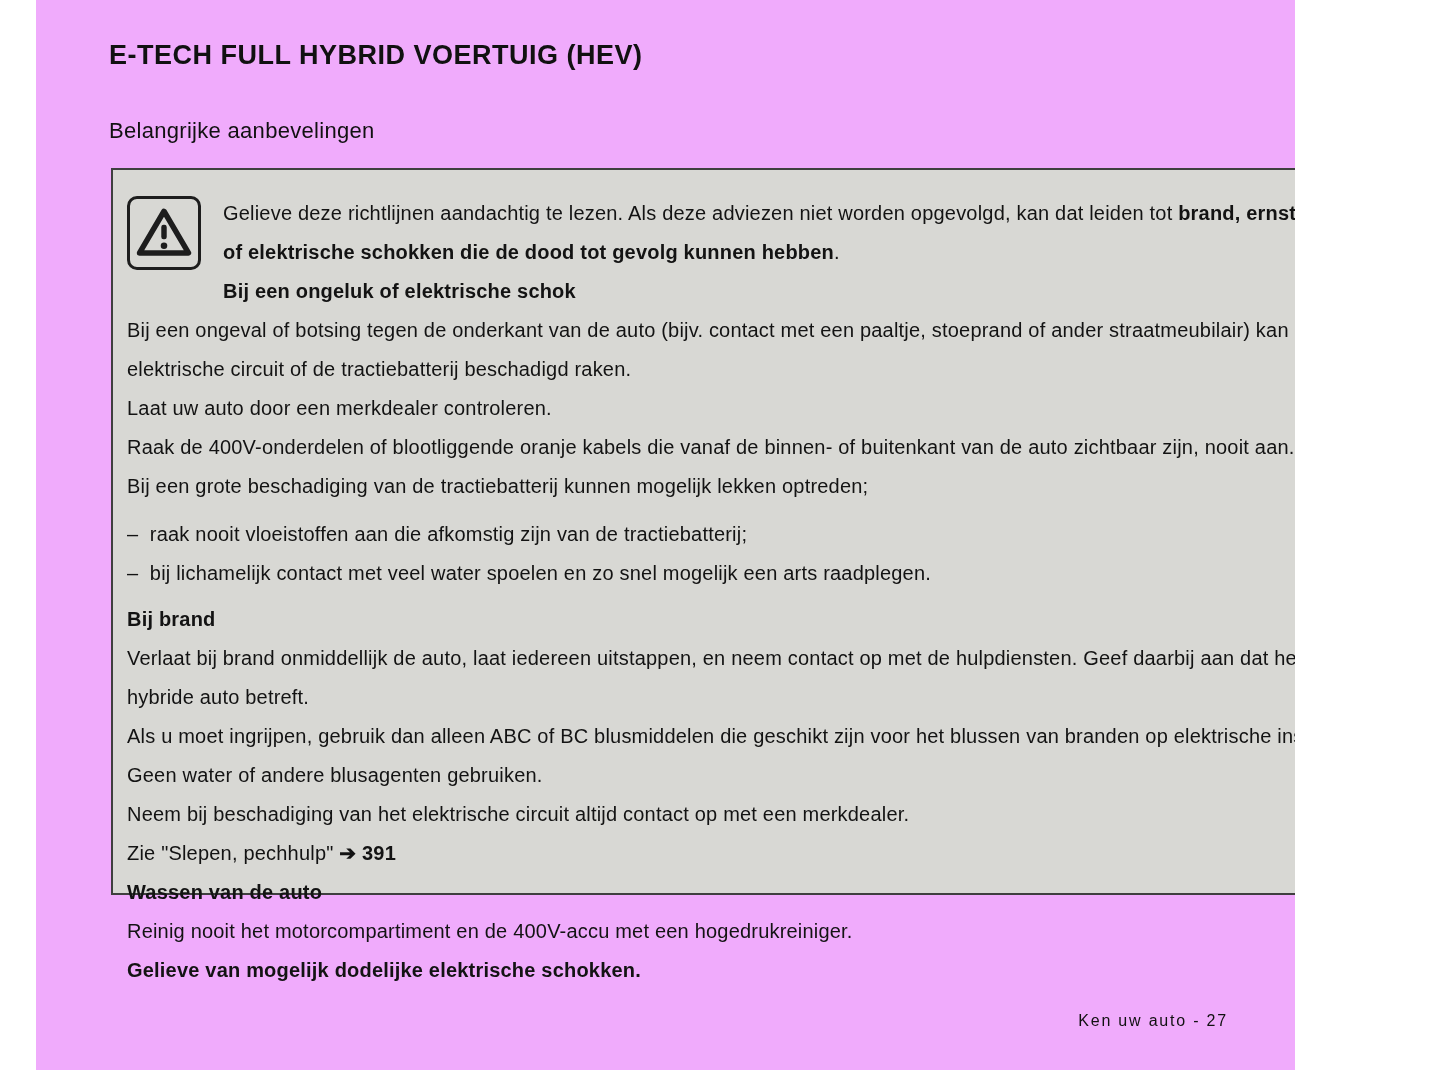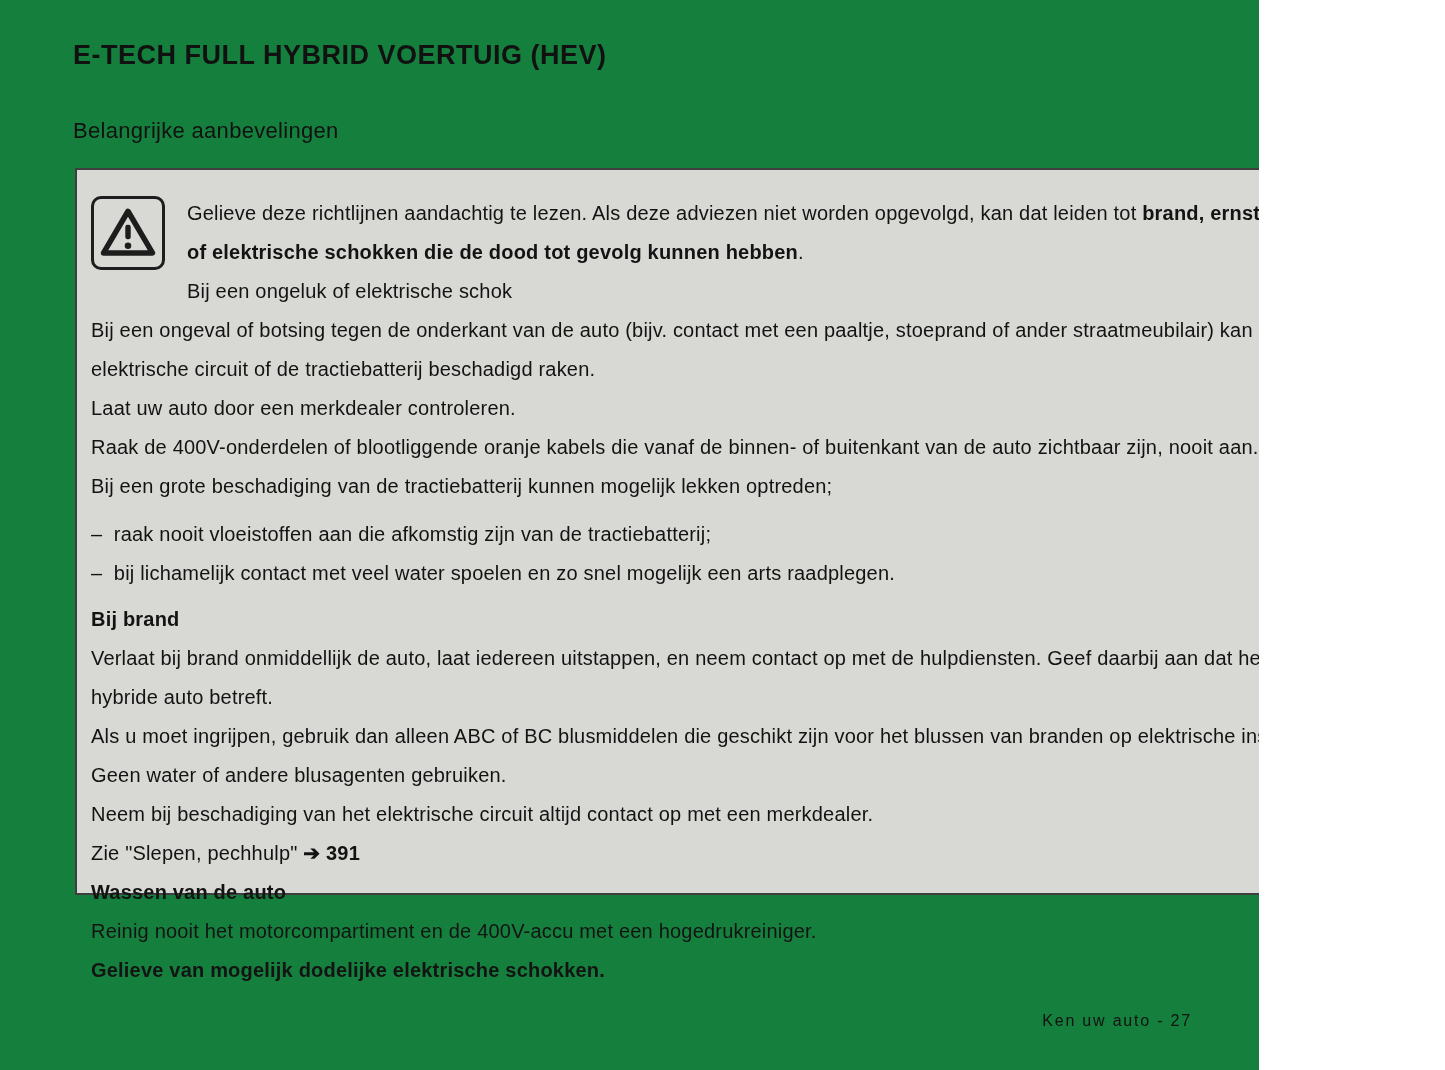--- a/index.html
+++ b/index.html
@@ -4,24 +4,25 @@
 <style>
   html, body {
     margin: 0;
     padding: 0;
     background: #ffffff;
   }
   .page {
     position: relative;
     width: 1259px;
     height: 1070px;
-    background: #15803d;
+    background: #f0abfc;
     font-family: "Liberation Sans", sans-serif;
     color: #141414;
     overflow: hidden;
+    margin-left: 36px;
   }
   .page-title {
     position: absolute;
     left: 73px;
     top: 40px;
     margin: 0;
     font-size: 27px;
     font-weight: 700;
     letter-spacing: 0.5px;
     color: #111;
@@ -112,21 +113,21 @@
     <div class="warning-text">
       <span class="warning-icon">
         <svg width="58" height="54" viewBox="0 0 64 58">
           <path d="M32 5 L59 51 L5 51 Z" fill="none" stroke="#1d1d1d" stroke-width="6" stroke-linejoin="round"></path>
           <rect x="29" y="20" width="6" height="16" rx="2.5" fill="#1d1d1d"></rect>
           <circle cx="32" cy="43" r="3.6" fill="#1d1d1d"></circle>
         </svg>
       </span>
 
     <div class="blk blk-p"><span>Gelieve deze richtlijnen aandachtig te lezen. Als deze adviezen niet worden opgevolgd, kan dat leiden tot </span><span style="font-weight: 700;">brand, ernstig letsel of elektrische schokken die de dood tot gevolg kunnen hebben</span><span>.</span></div>
-        <div class="blk blk-h"><span style="font-weight: 400;">Bij een ongeluk of elektrische schok</span></div>
+        <div class="blk blk-h"><span style="font-weight: 700;">Bij een ongeluk of elektrische schok</span></div>
         <div class="blk blk-p"><span>Bij een ongeval of botsing tegen de onderkant van de auto (bijv. contact met een paaltje, stoeprand of ander straatmeubilair) kan het elektrische circuit of de tractiebatterij beschadigd raken.</span></div>
         <div class="blk blk-p"><span>Laat uw auto door een merkdealer controleren.</span></div>
         <div class="blk blk-p"><span>Raak de 400V-onderdelen of blootliggende oranje kabels die vanaf de binnen- of buitenkant van de auto zichtbaar zijn, nooit aan.</span></div>
         <div class="blk blk-p"><span>Bij een grote beschadiging van de tractiebatterij kunnen mogelijk lekken optreden;</span></div>
         <div class="blk blk-li"><span>–&nbsp;&nbsp;</span><span>raak nooit vloeistoffen aan die afkomstig zijn van de tractiebatterij;</span></div>
         <div class="blk blk-li"><span>–&nbsp;&nbsp;</span><span>bij lichamelijk contact met veel water spoelen en zo snel mogelijk een arts raadplegen.</span></div>
         <div class="blk blk-h"><span style="font-weight: 700;">Bij brand</span></div>
         <div class="blk blk-p"><span>Verlaat bij brand onmiddellijk de auto, laat iedereen uitstappen, en neem contact op met de hulpdiensten. Geef daarbij aan dat het een hybride auto betreft.</span></div>
         <div class="blk blk-p"><span>Als u moet ingrijpen, gebruik dan alleen ABC of BC blusmiddelen die geschikt zijn voor het blussen van branden op elektrische installaties. Geen water of andere blusagenten gebruiken.</span></div>
         <div class="blk blk-p"><span>Neem bij beschadiging van het elektrische circuit altijd contact op met een merkdealer.</span></div>

